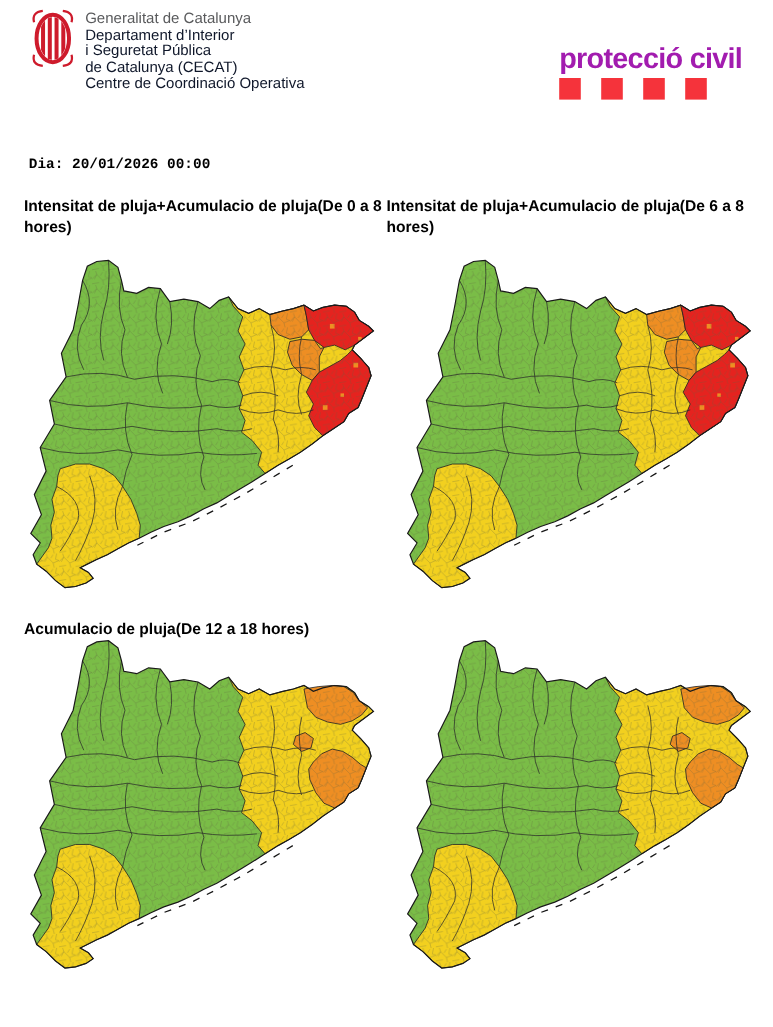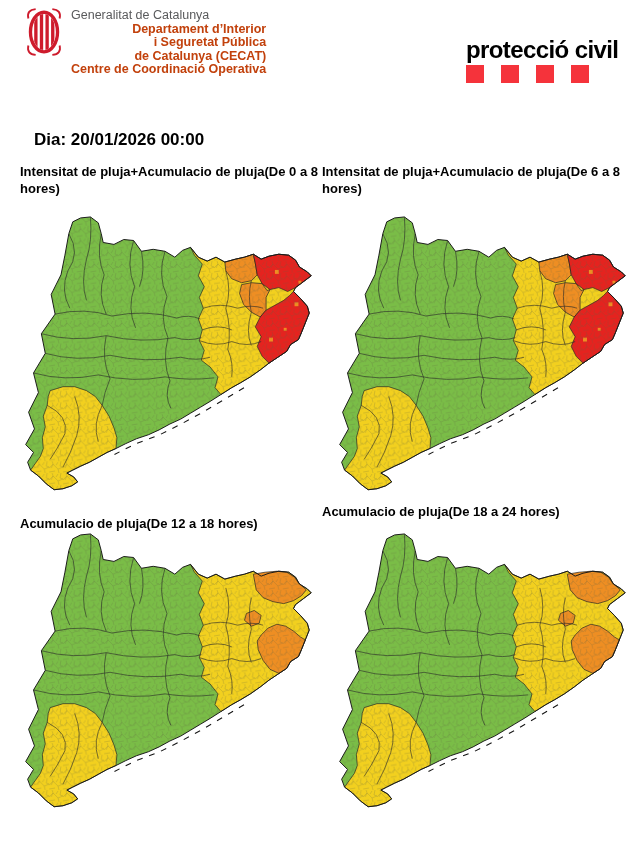--- a/index.html
+++ b/index.html
@@ -3,28 +3,28 @@
 <meta charset="utf-8">
 <style>
   html,body{margin:0;padding:0;background:#fff;}
   .page{position:relative;width:644px;height:856px;background:#fff;overflow:hidden;
         font-family:"Liberation Sans",sans-serif;color:#000;}
 
   
   .shield{position:absolute;left:25px;top:7px;width:38px;height:50px;}
   .org{position:absolute;left:71px;top:9px;line-height:13.6px;font-size:12.5px;white-space:nowrap;}
   .org .g{color:#595a5c;font-weight:400;}
-  .org .b{color:#c2410c;font-weight:700;text-align:right;}
+  .org .b{color:#0f172a;font-weight:400;}
 
   .pc{position:absolute;left:466px;top:38px;}
-  .pc-t{font-size:24px;font-weight:700;letter-spacing:-0.6px;color:#000000;line-height:24px;}
+  .pc-t{font-size:24px;font-weight:700;letter-spacing:-0.6px;color:#a21caf;line-height:24px;}
   .pc-sq{display:flex;gap:17px;margin-top:3px;}
   .pc-sq span{width:18px;height:18px;background:var(--pc-red,#F5333B);display:inline-block;}
 
-  .date{position:absolute;left:34px;top:130px;font-size:17px;font-weight:700;color:#000;}
+  .date{position:absolute;left:24px;top:130px;font-size:12px;font-weight:700;color:#000;font-family:Liberation Mono, monospace;}
 
   
   .mt{position:absolute;font-size:13px;font-weight:700;line-height:17px;color:#000;margin:0;}
   .t0{left:20px;top:163px;width:301px;}
   .t1{left:322px;top:163px;width:318px;}
   .t2{left:20px;top:515px;width:301px;}
   .t3{left:322px;top:503px;width:318px;}
 
   
   .mapsvg{position:absolute;width:314px;height:285px;}
@@ -162,21 +162,20 @@
         <span></span>
       </div>
     </div>
   </header>
 
   <div class="date">Dia: 20/01/2026 00:00</div>
 
   <h3 class="mt t0">Intensitat de pluja+Acumulacio de pluja(De 0 a 8 hores)</h3>
   <h3 class="mt t1">Intensitat de pluja+Acumulacio de pluja(De 6 a 8 hores)</h3>
   <h3 class="mt t2">Acumulacio de pluja(De 12 a 18 hores)</h3>
-  <h3 class="mt t3">Acumulacio de pluja(De 18 a 24 hores)</h3>
 
   <svg class="mapsvg m0" viewBox="0 0 320 290" preserveAspectRatio="xMinYMin meet">
       <use href="#variantA"></use>
     </svg>
   <svg class="mapsvg m1" viewBox="0 0 320 290" preserveAspectRatio="xMinYMin meet">
       <use href="#variantA"></use>
     </svg>
   <svg class="mapsvg m2" viewBox="0 0 320 290" preserveAspectRatio="xMinYMin meet">
       <use href="#variantB"></use>
     </svg>

